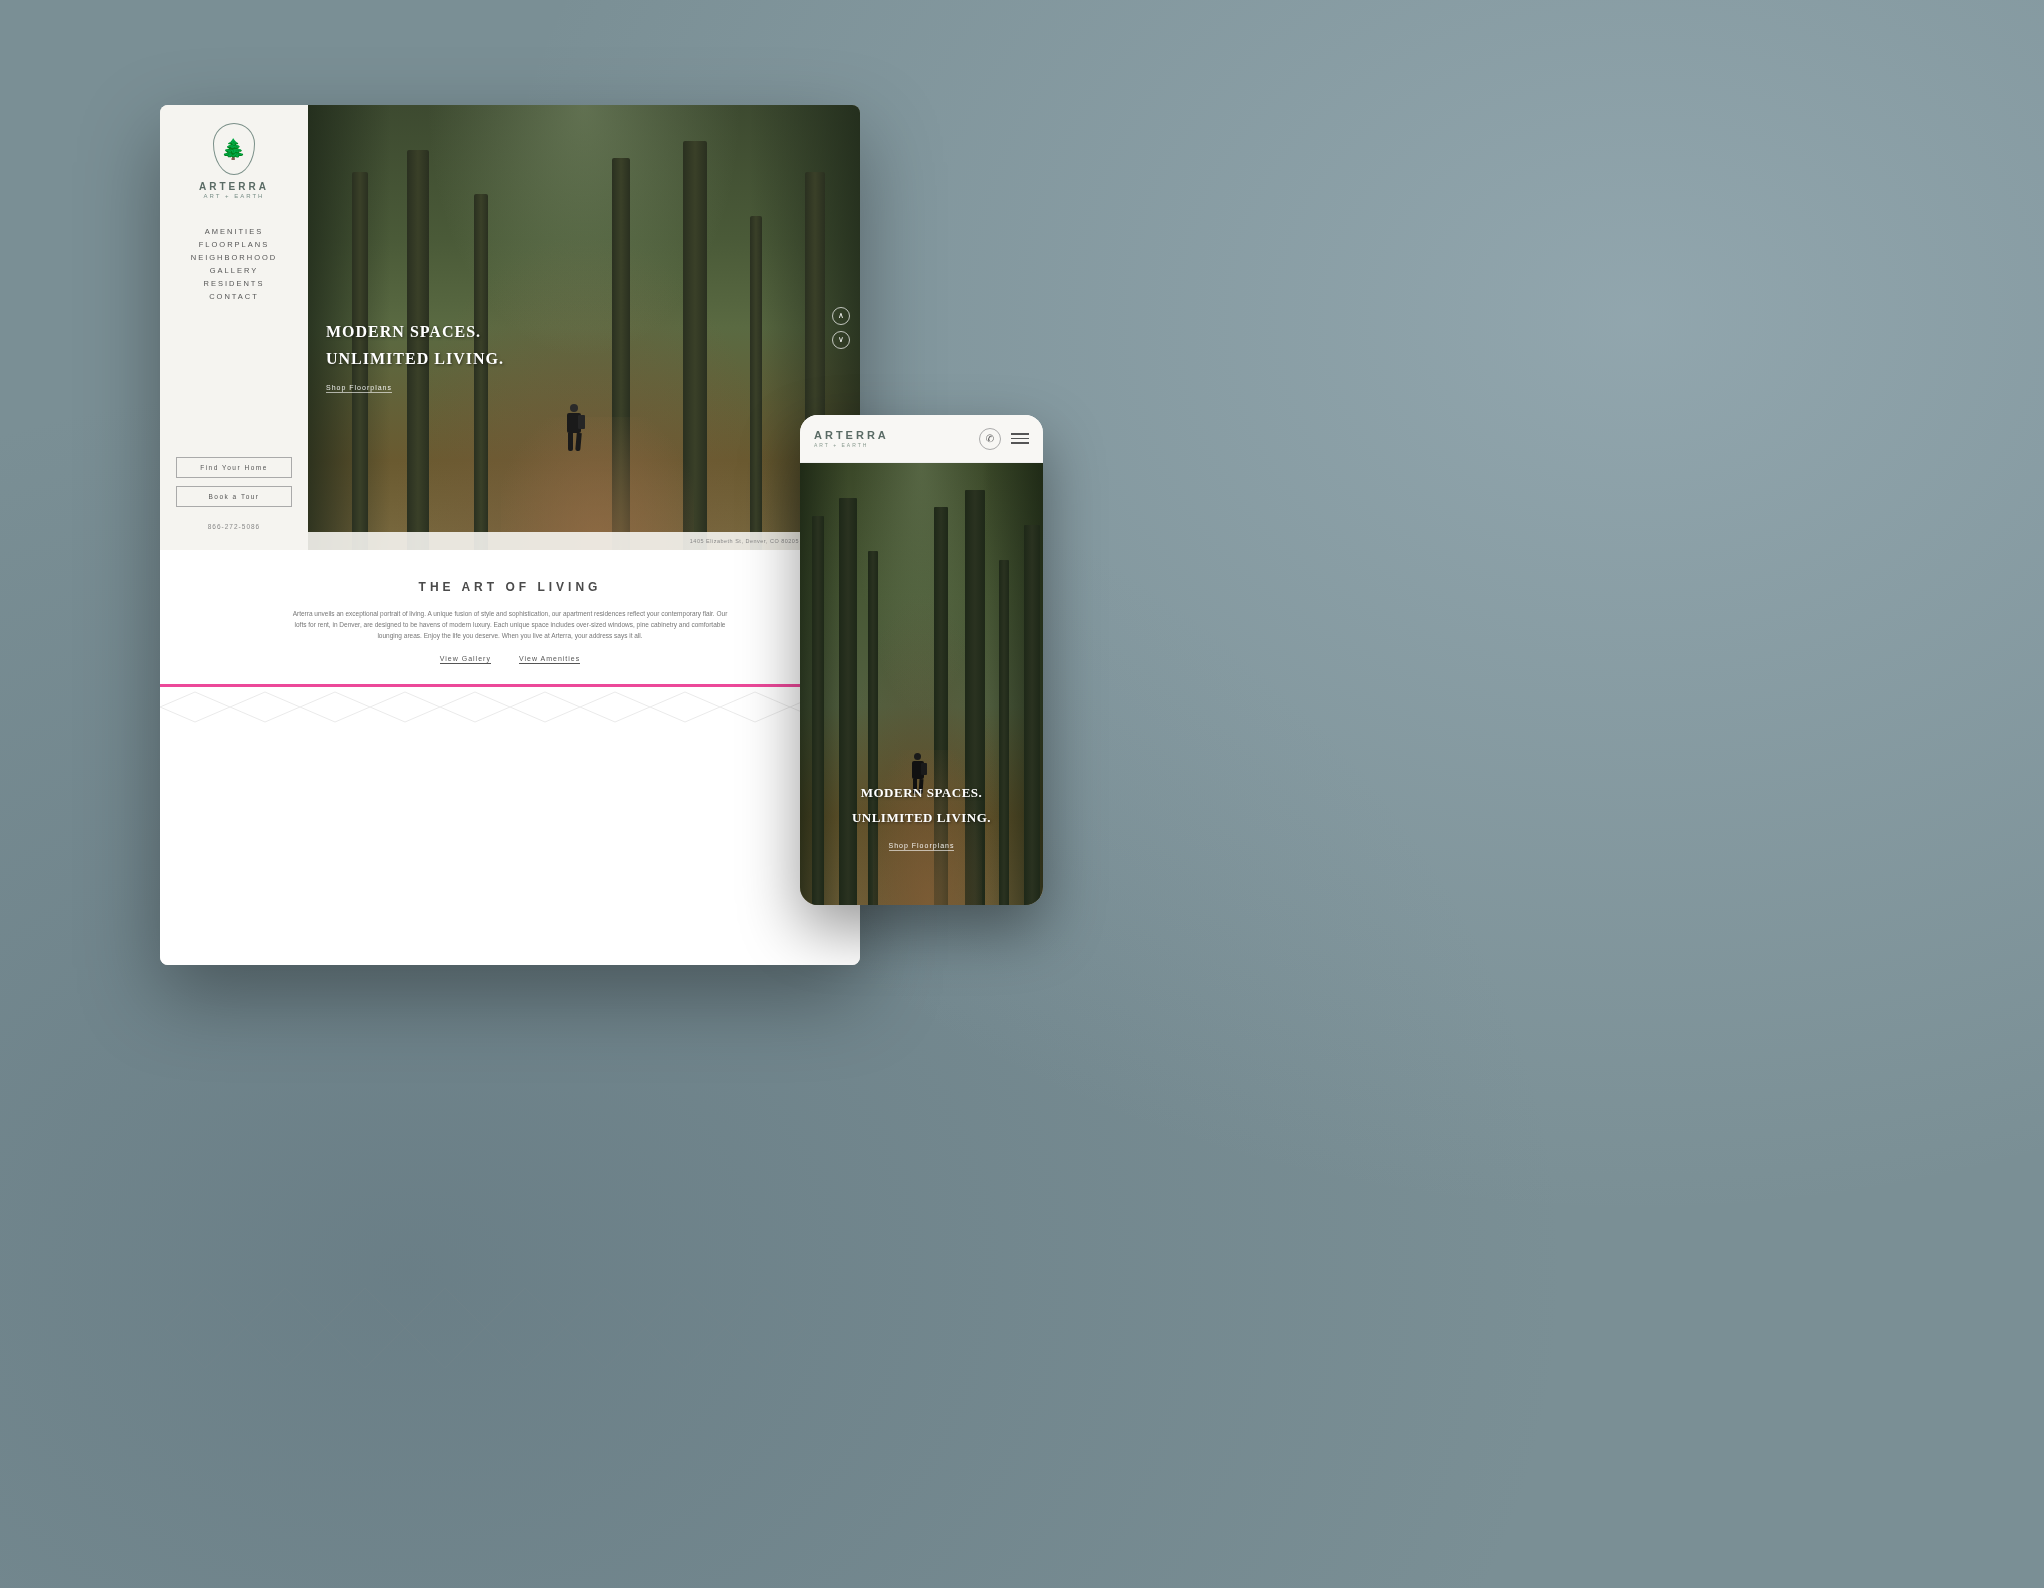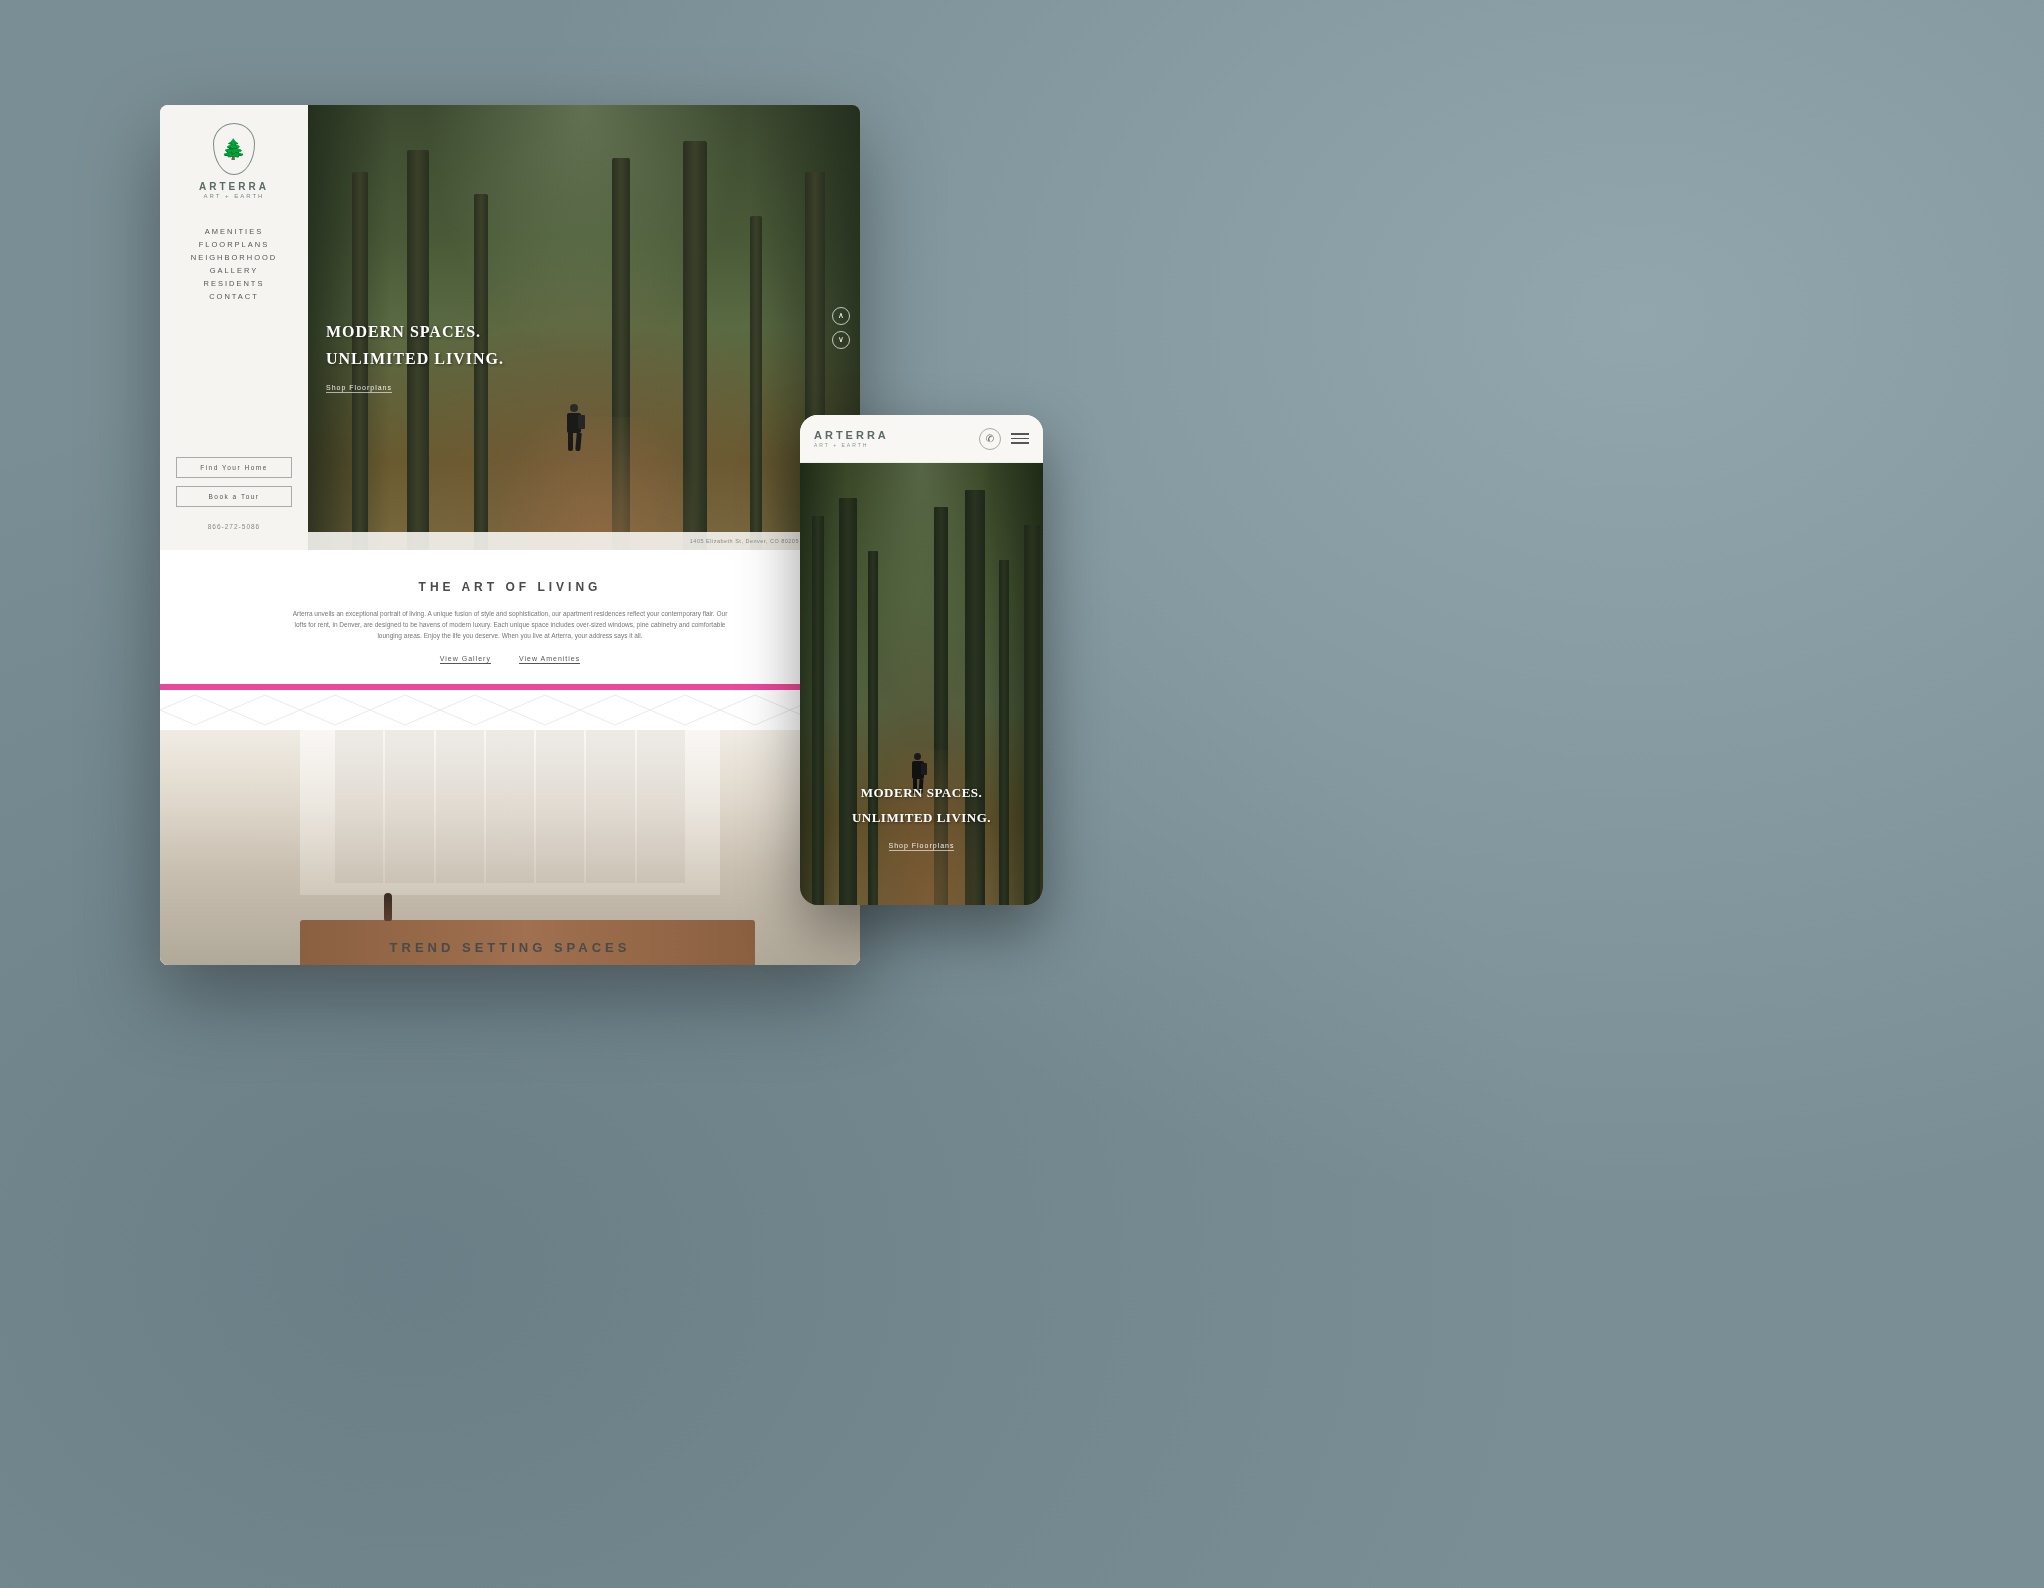--- a/index.html
+++ b/index.html
@@ -265,21 +265,21 @@
     .desktop-content {
       background: #fff;
       flex: 1;
       display: flex;
       flex-direction: column;
     }
 
     .art-section {
       padding: 30px 48px 20px;
       text-align: center;
-      border-bottom: 6px solid #ec4899;
+      border-bottom: 3px solid #ec4899;
     }
 
     .art-title {
       font-family: 'Arial', sans-serif;
       font-size: 12px;
       letter-spacing: 4px;
       color: #4a4a4a;
       margin-bottom: 14px;
       text-transform: uppercase;
       font-weight: 600;
@@ -607,48 +607,20 @@
     <div class="pattern-divider">
       <svg class="pattern-svg" viewBox="0 0 700 40">
 
         <g stroke="#555" stroke-width="1" fill="none" opacity="0.8">
           <polyline points="0,20 35,5 70,20 105,5 140,20 175,5 210,20 245,5 280,20 315,5 350,20 385,5 420,20 455,5 490,20 525,5 560,20 595,5 630,20 665,5 700,20"></polyline>
           <polyline points="0,20 35,35 70,20 105,35 140,20 175,35 210,20 245,35 280,20 315,35 350,20 385,35 420,20 455,35 490,20 525,35 560,20 595,35 630,20 665,35 700,20"></polyline>
         </g>
       </svg>
     </div>
 
-    <div class="room-section">
-      <div class="room-bg">
-
-        <div style="position:absolute;top:0;left:0;right:0;bottom:0;background:linear-gradient(180deg, #f0ece4 0%, #e0d8cc 30%, #c8bfb0 60%, #b0a898 100%);">
-
-          <div style="position:absolute;top:0;left:20%;width:60%;height:70%;background:linear-gradient(180deg, rgba(255,255,255,0.6) 0%, rgba(240,235,225,0.3) 100%);"></div>
-
-          <div style="position:absolute;top:0;left:25%;width:50%;height:65%;overflow:hidden;opacity:0.15;">
-            <div style="display:flex;height:100%;gap:2px;">
-              <div style="flex:1;background:rgba(100,80,60,0.5);"></div>
-              <div style="flex:1;background:rgba(100,80,60,0.5);"></div>
-              <div style="flex:1;background:rgba(100,80,60,0.5);"></div>
-              <div style="flex:1;background:rgba(100,80,60,0.5);"></div>
-              <div style="flex:1;background:rgba(100,80,60,0.5);"></div>
-              <div style="flex:1;background:rgba(100,80,60,0.5);"></div>
-              <div style="flex:1;background:rgba(100,80,60,0.5);"></div>
-            </div>
-          </div>
-
-          <div style="position:absolute;bottom:0;left:20%;right:15%;height:45px;background:linear-gradient(90deg, #8a6040 0%, #a07050 50%, #8a6040 100%);border-radius:3px 3px 0 0;"></div>
-
-          <div style="position:absolute;bottom:44px;left:32%;width:8px;height:28px;background:linear-gradient(180deg, #3a2a20 0%, #5a4030 100%);border-radius:4px 4px 2px 2px;"></div>
-        </div>
-        <div class="room-title-overlay">
-          <div class="room-title">TREND SETTING SPACES</div>
-        </div>
-      </div>
-    </div>
 
   </div>
 </div>
 
 <div class="mobile-mockup">
 
   <div class="mobile-header">
     <div class="mobile-logo">
       <span class="mobile-logo-text">ARTERRA</span>
       <span class="mobile-logo-sub">ART + EARTH</span>

